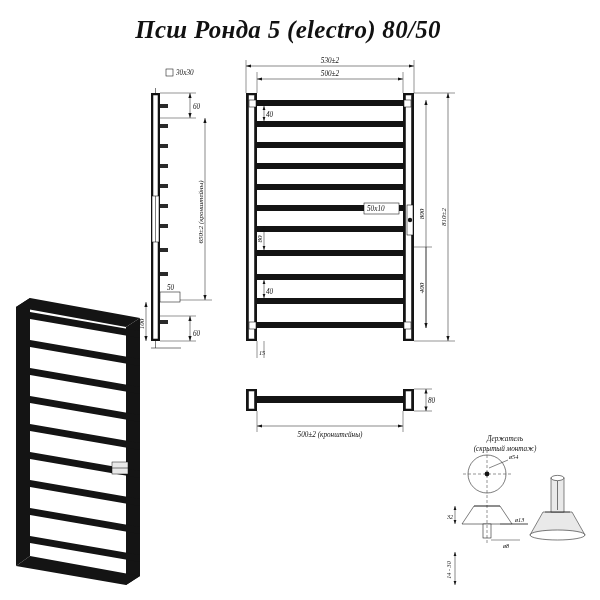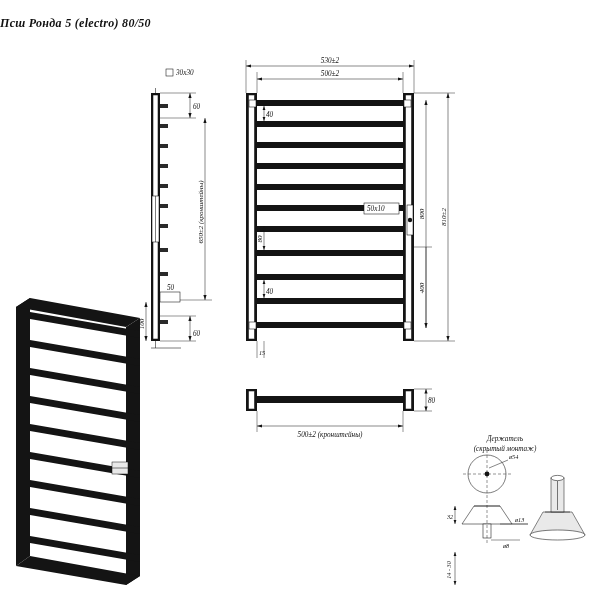--- a/index.html
+++ b/index.html
@@ -1,21 +1,21 @@
 <!DOCTYPE html>
 <html><head>
 <meta charset="utf-8">
 <style>
   html,body{margin:0;padding:0;background:#ffffff;}
   body{width:600px;height:600px;font-family:"Liberation Serif",serif;color:#111;overflow:hidden;}
   #stage{position:relative;width:600px;height:600px;}
   .title{
-    position:absolute;left:0;top:16px;width:576px;text-align:left;
+    position:absolute;left:0;top:16px;width:576px;text-align:center;
     font-family:"Liberation Serif",serif;font-style:italic;font-weight:bold;
-    font-size:12px;letter-spacing:.3px;color:#111;
+    font-size:25px;letter-spacing:.3px;color:#111;
   }
   svg{position:absolute;left:0;top:0;width:600px;height:600px;}
   text{font-family:"Liberation Serif",serif;font-size:7.2px;fill:#111;}
   .it{font-style:italic;}
   .sm{font-size:6.2px;}
   .vert{font-size:7px;}
   .thin{stroke:#111;stroke-width:.55;fill:none;}
   .dim{stroke:#111;stroke-width:.5;fill:none;}
   .ext{stroke:#111;stroke-width:.45;fill:none;}
   .bar{fill:#141414;}

